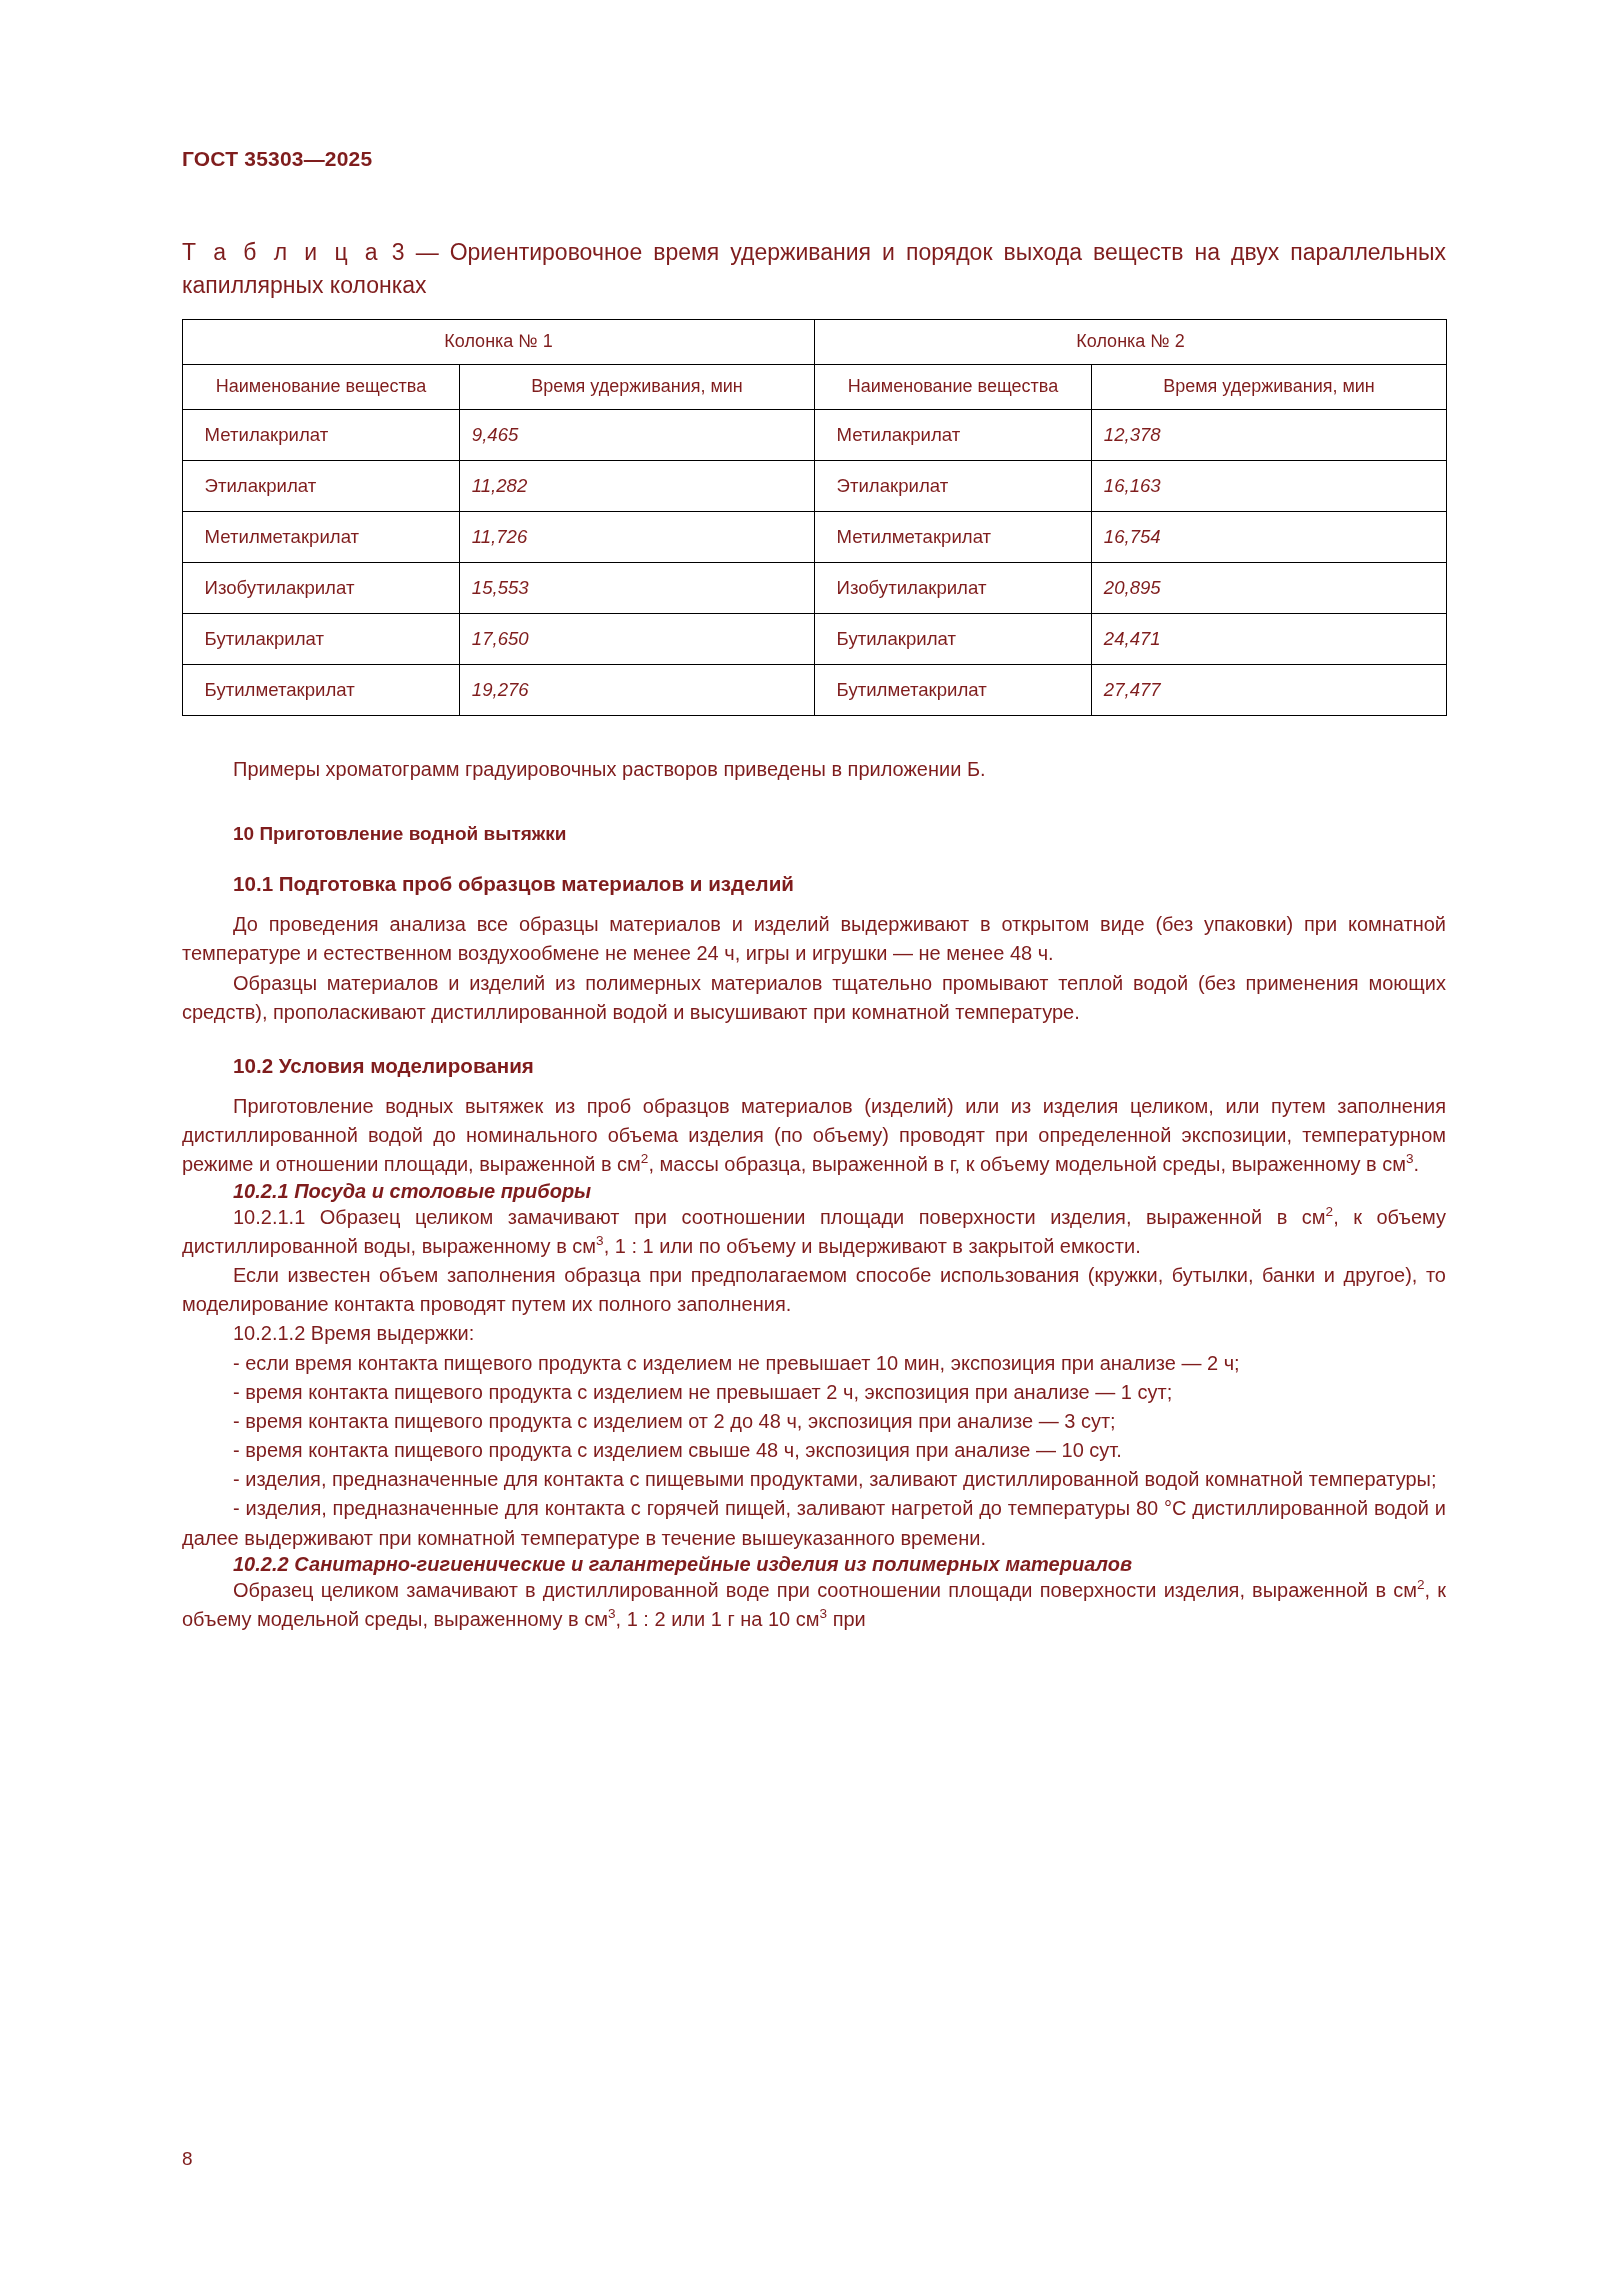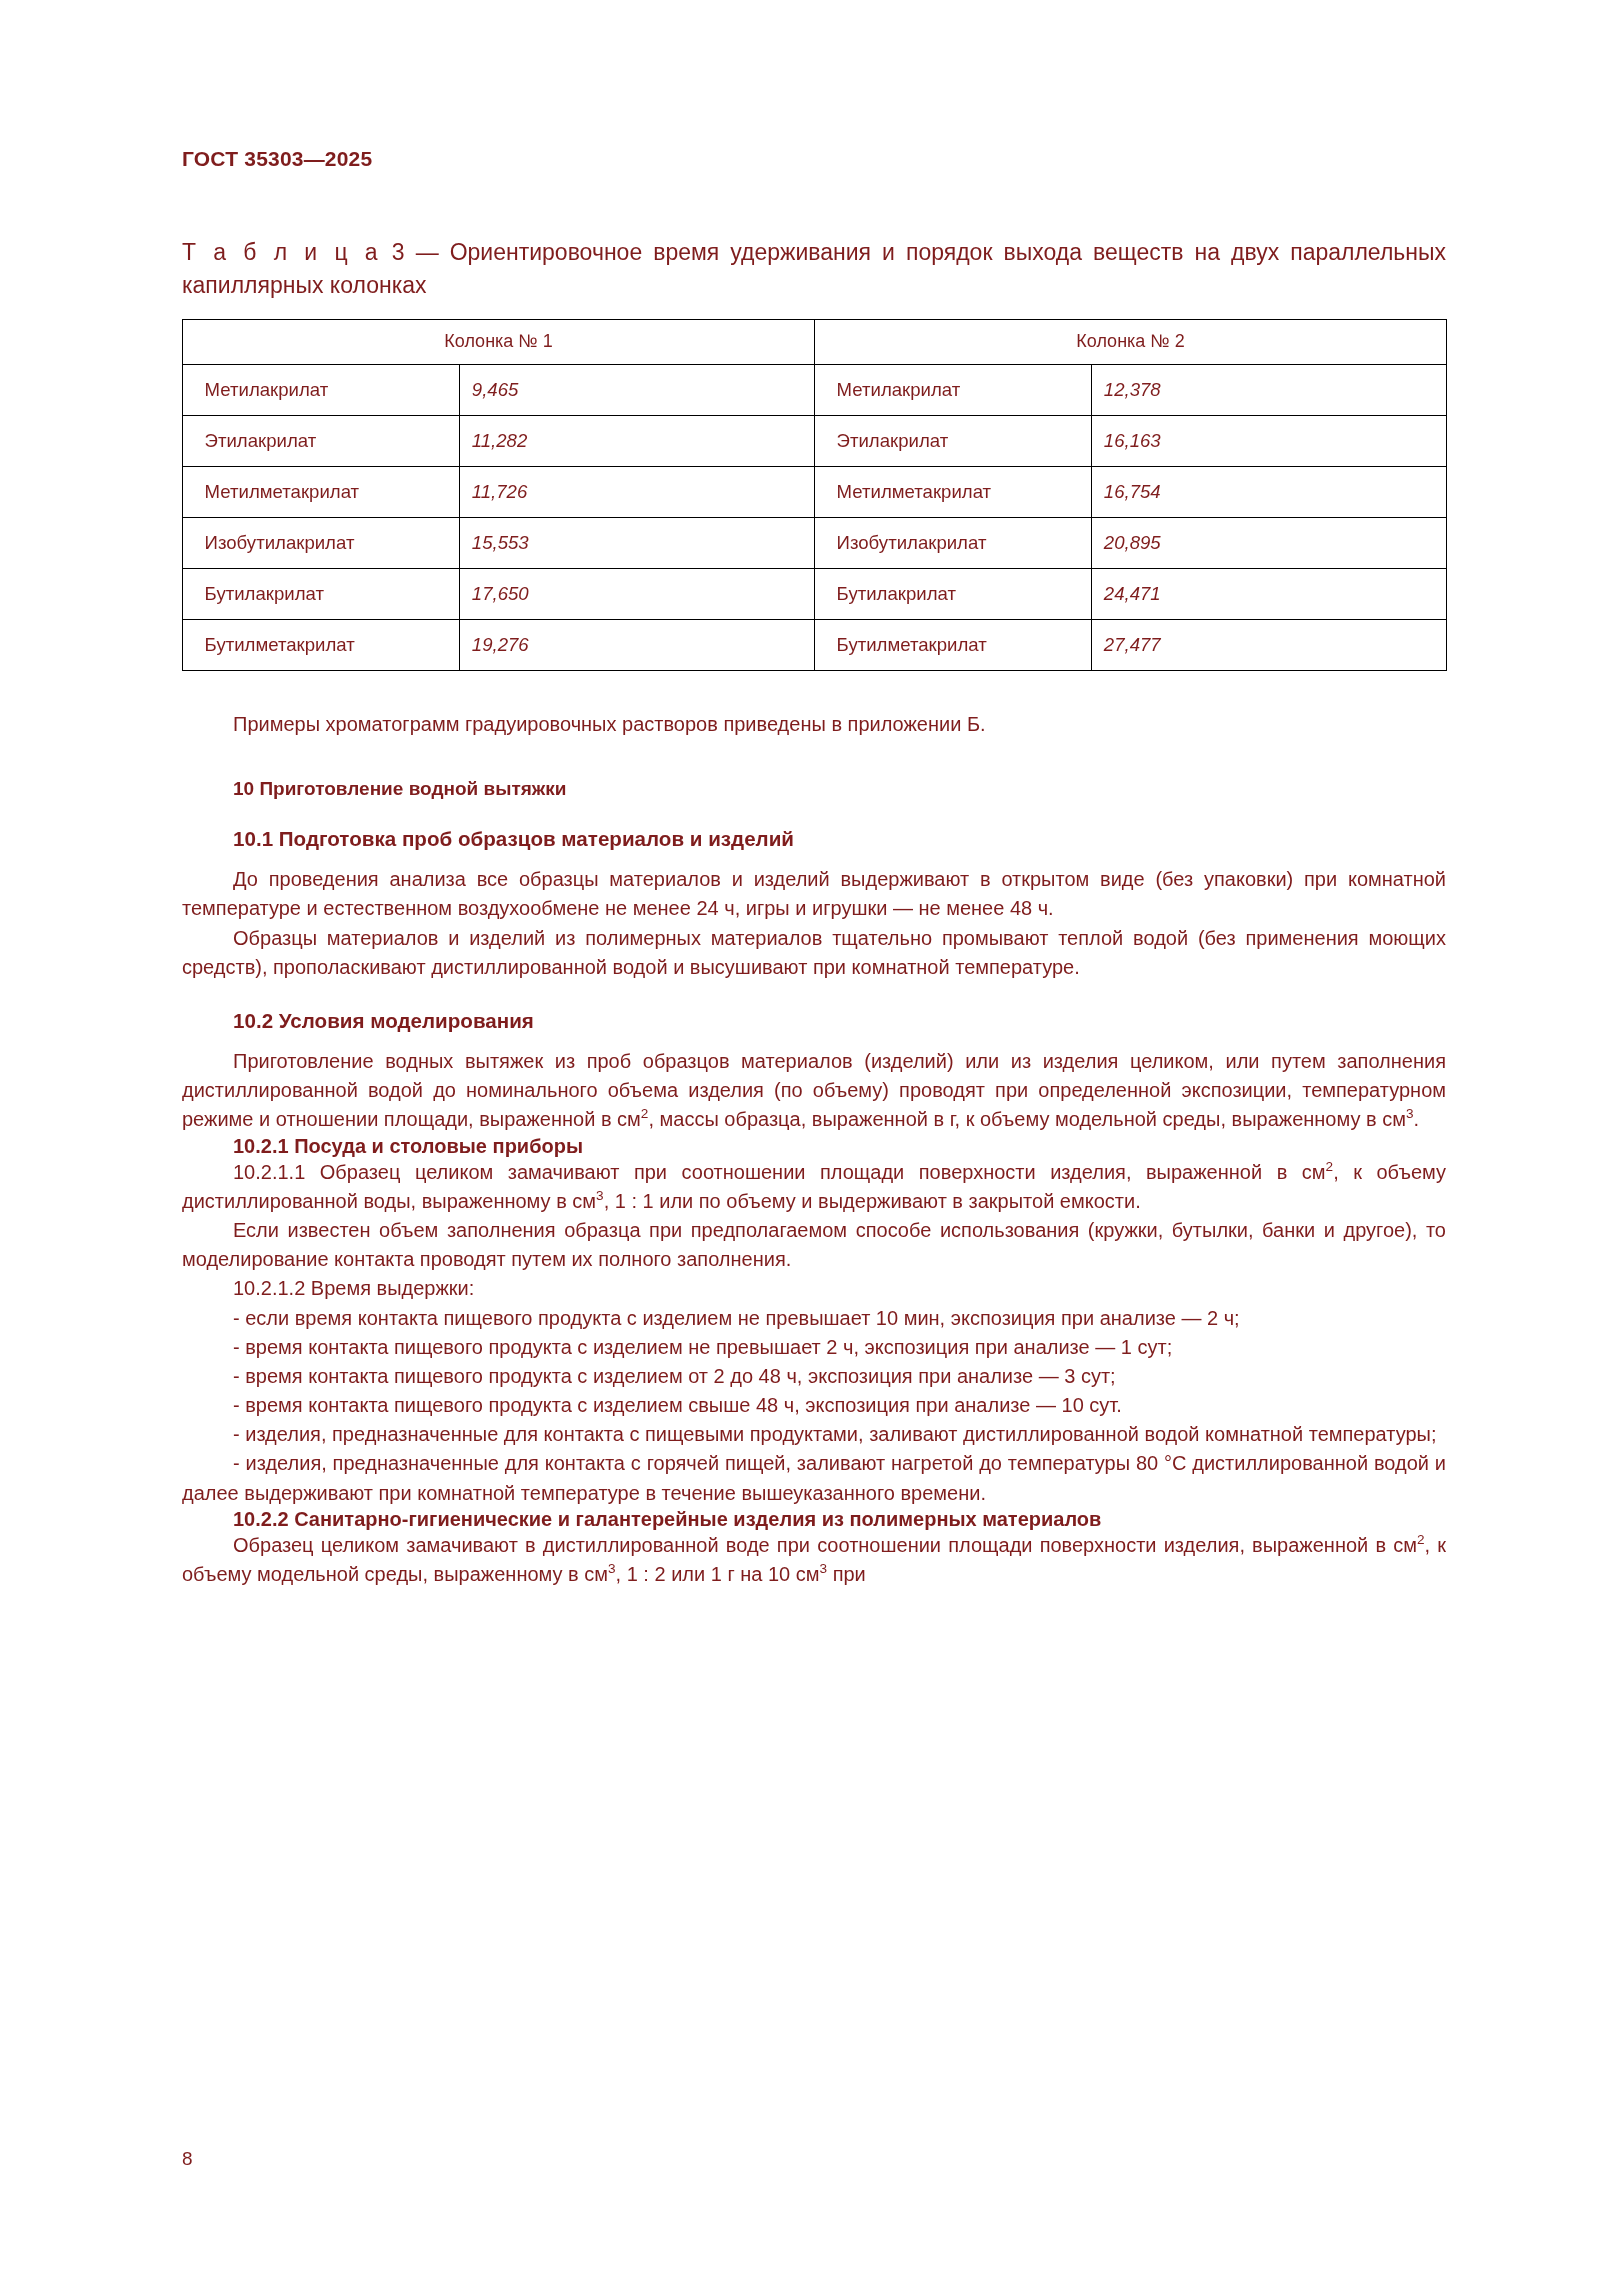--- a/index.html
+++ b/index.html
@@ -83,20 +83,21 @@
     font-size: 20.6px;
     font-weight: bold;
     margin: 0;
     text-indent: 51px;
   }
   .h4 {
     font-size: 20px;
     font-weight: bold;
     margin: 0;
     text-indent: 51px;
+    font-style: italic;
   }
   .gap-lg { height: 39px; }
   .gap-md { height: 27.4px; }
   .gap-sm { height: 13.7px; }
   sup { font-size: 0.68em; vertical-align: super; line-height: 0; }
   .page-number {
     position: absolute;
     left: 182px;
     top: 2148px;
     font-size: 19px;
@@ -122,20 +123,26 @@
         <col style="width:277px">
         <col style="width:355px">
         <col style="width:277px">
         <col style="width:355px">
       </colgroup>
       <thead>
         <tr>
           <th colspan="2">Колонка № 1</th>
           <th colspan="2">Колонка № 2</th>
         </tr>
+        <tr>
+          <th>Наименование вещества</th>
+          <th>Время удерживания, мин</th>
+          <th>Наименование вещества</th>
+          <th>Время удерживания, мин</th>
+        </tr>
       </thead>
       <tbody>
         <tr>
           <td class="name">Метилакрилат</td>
           <td class="val">9,465</td>
           <td class="name">Метилакрилат</td>
           <td class="val">12,378</td>
         </tr>
         <tr>
           <td class="name">Этилакрилат</td>

